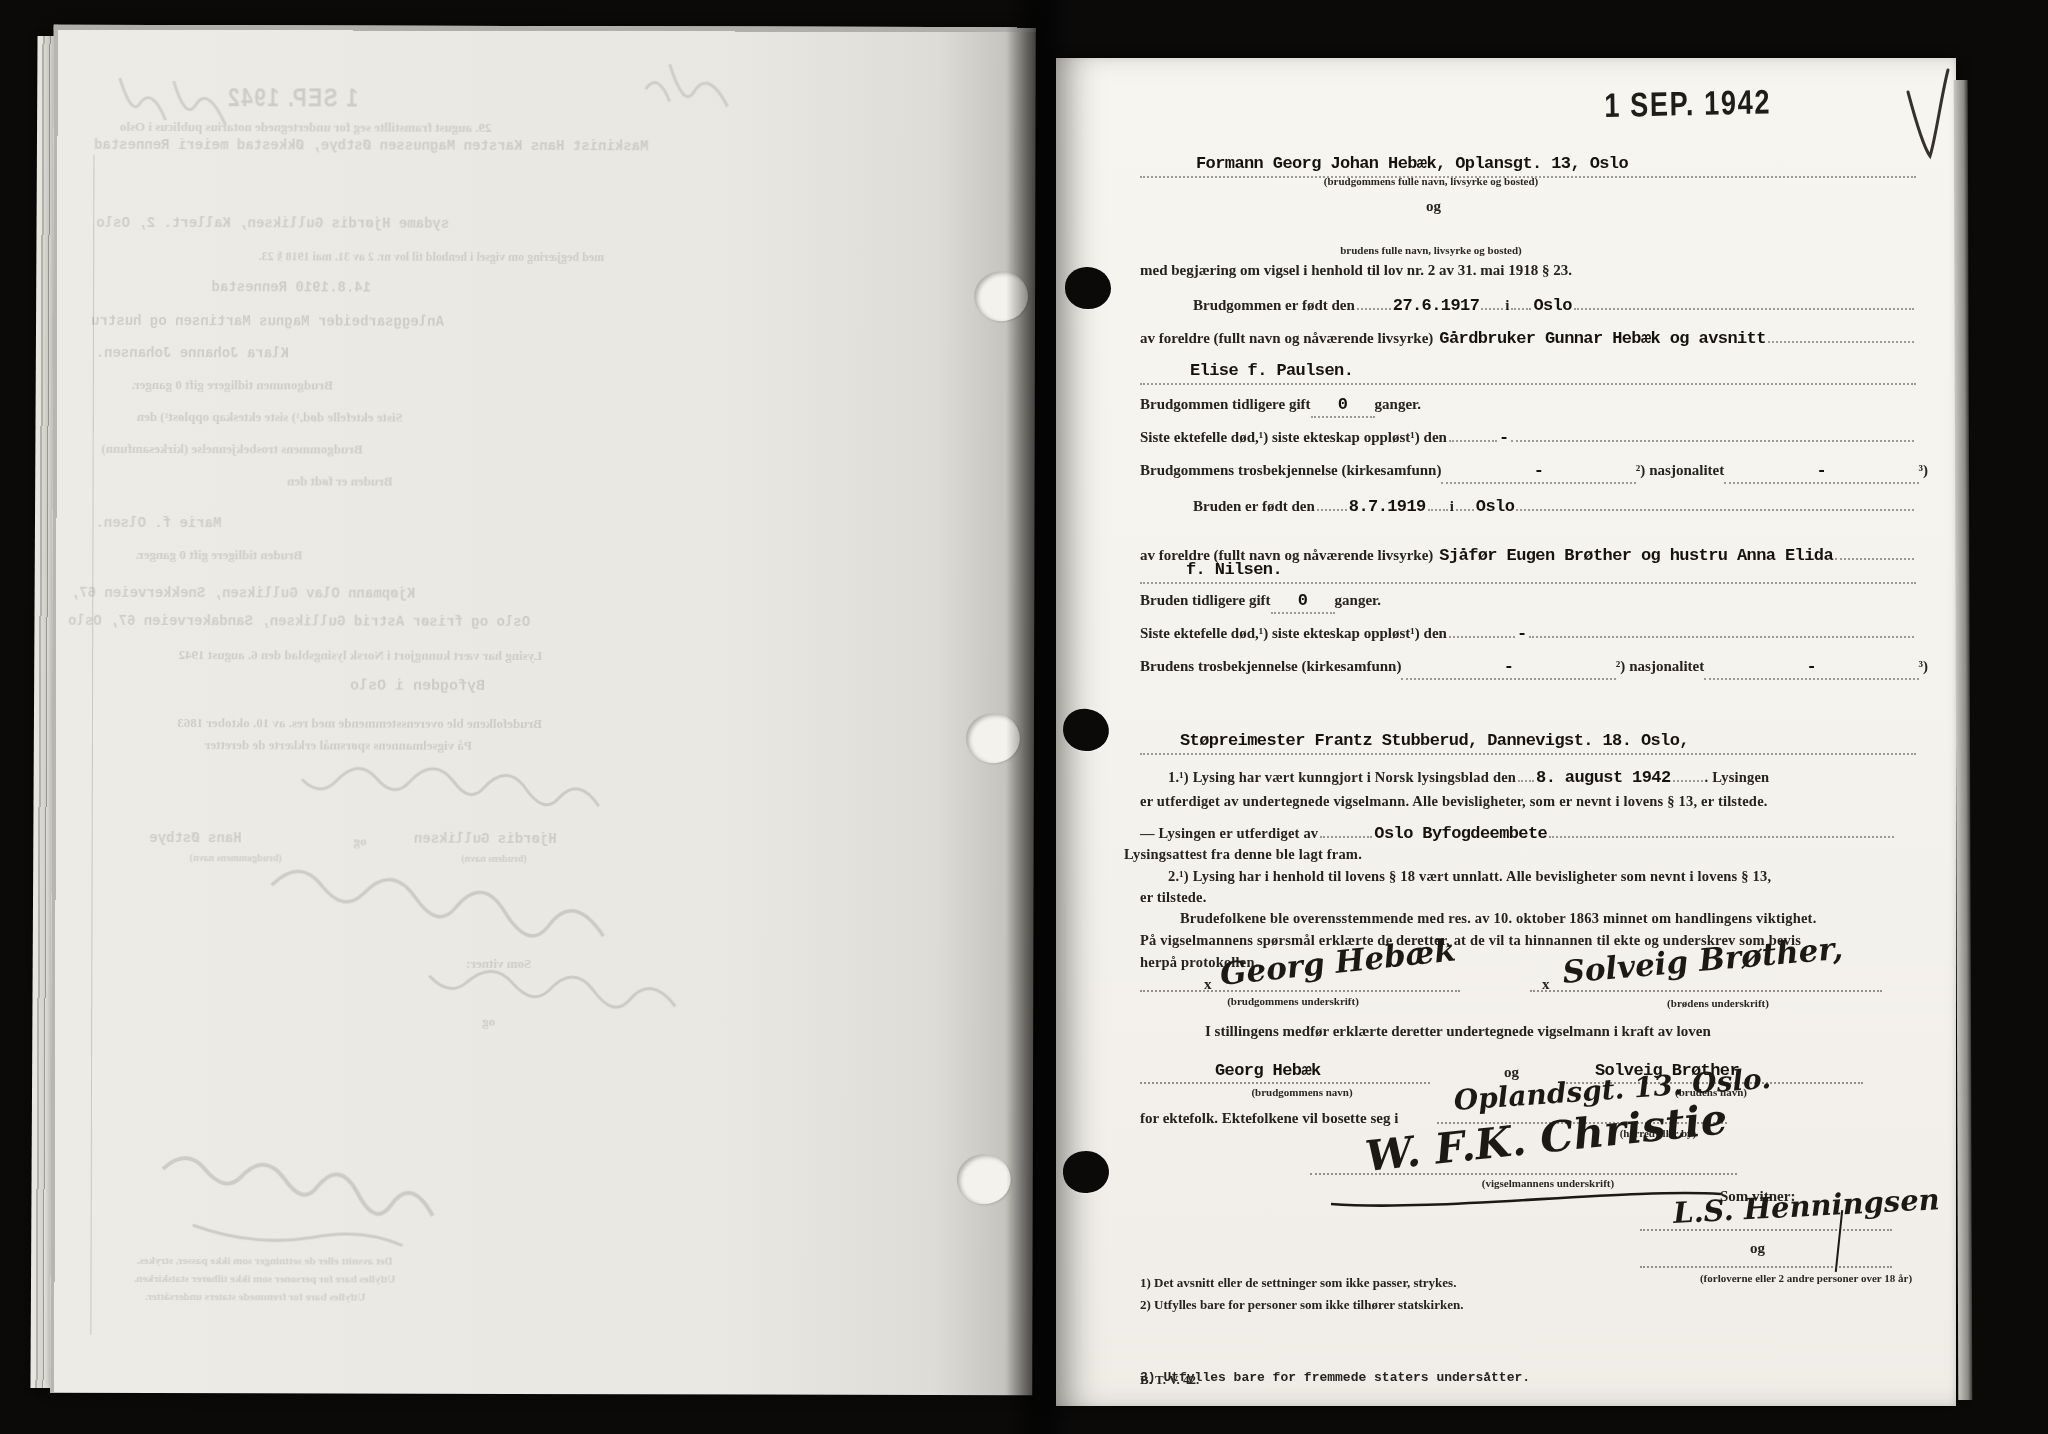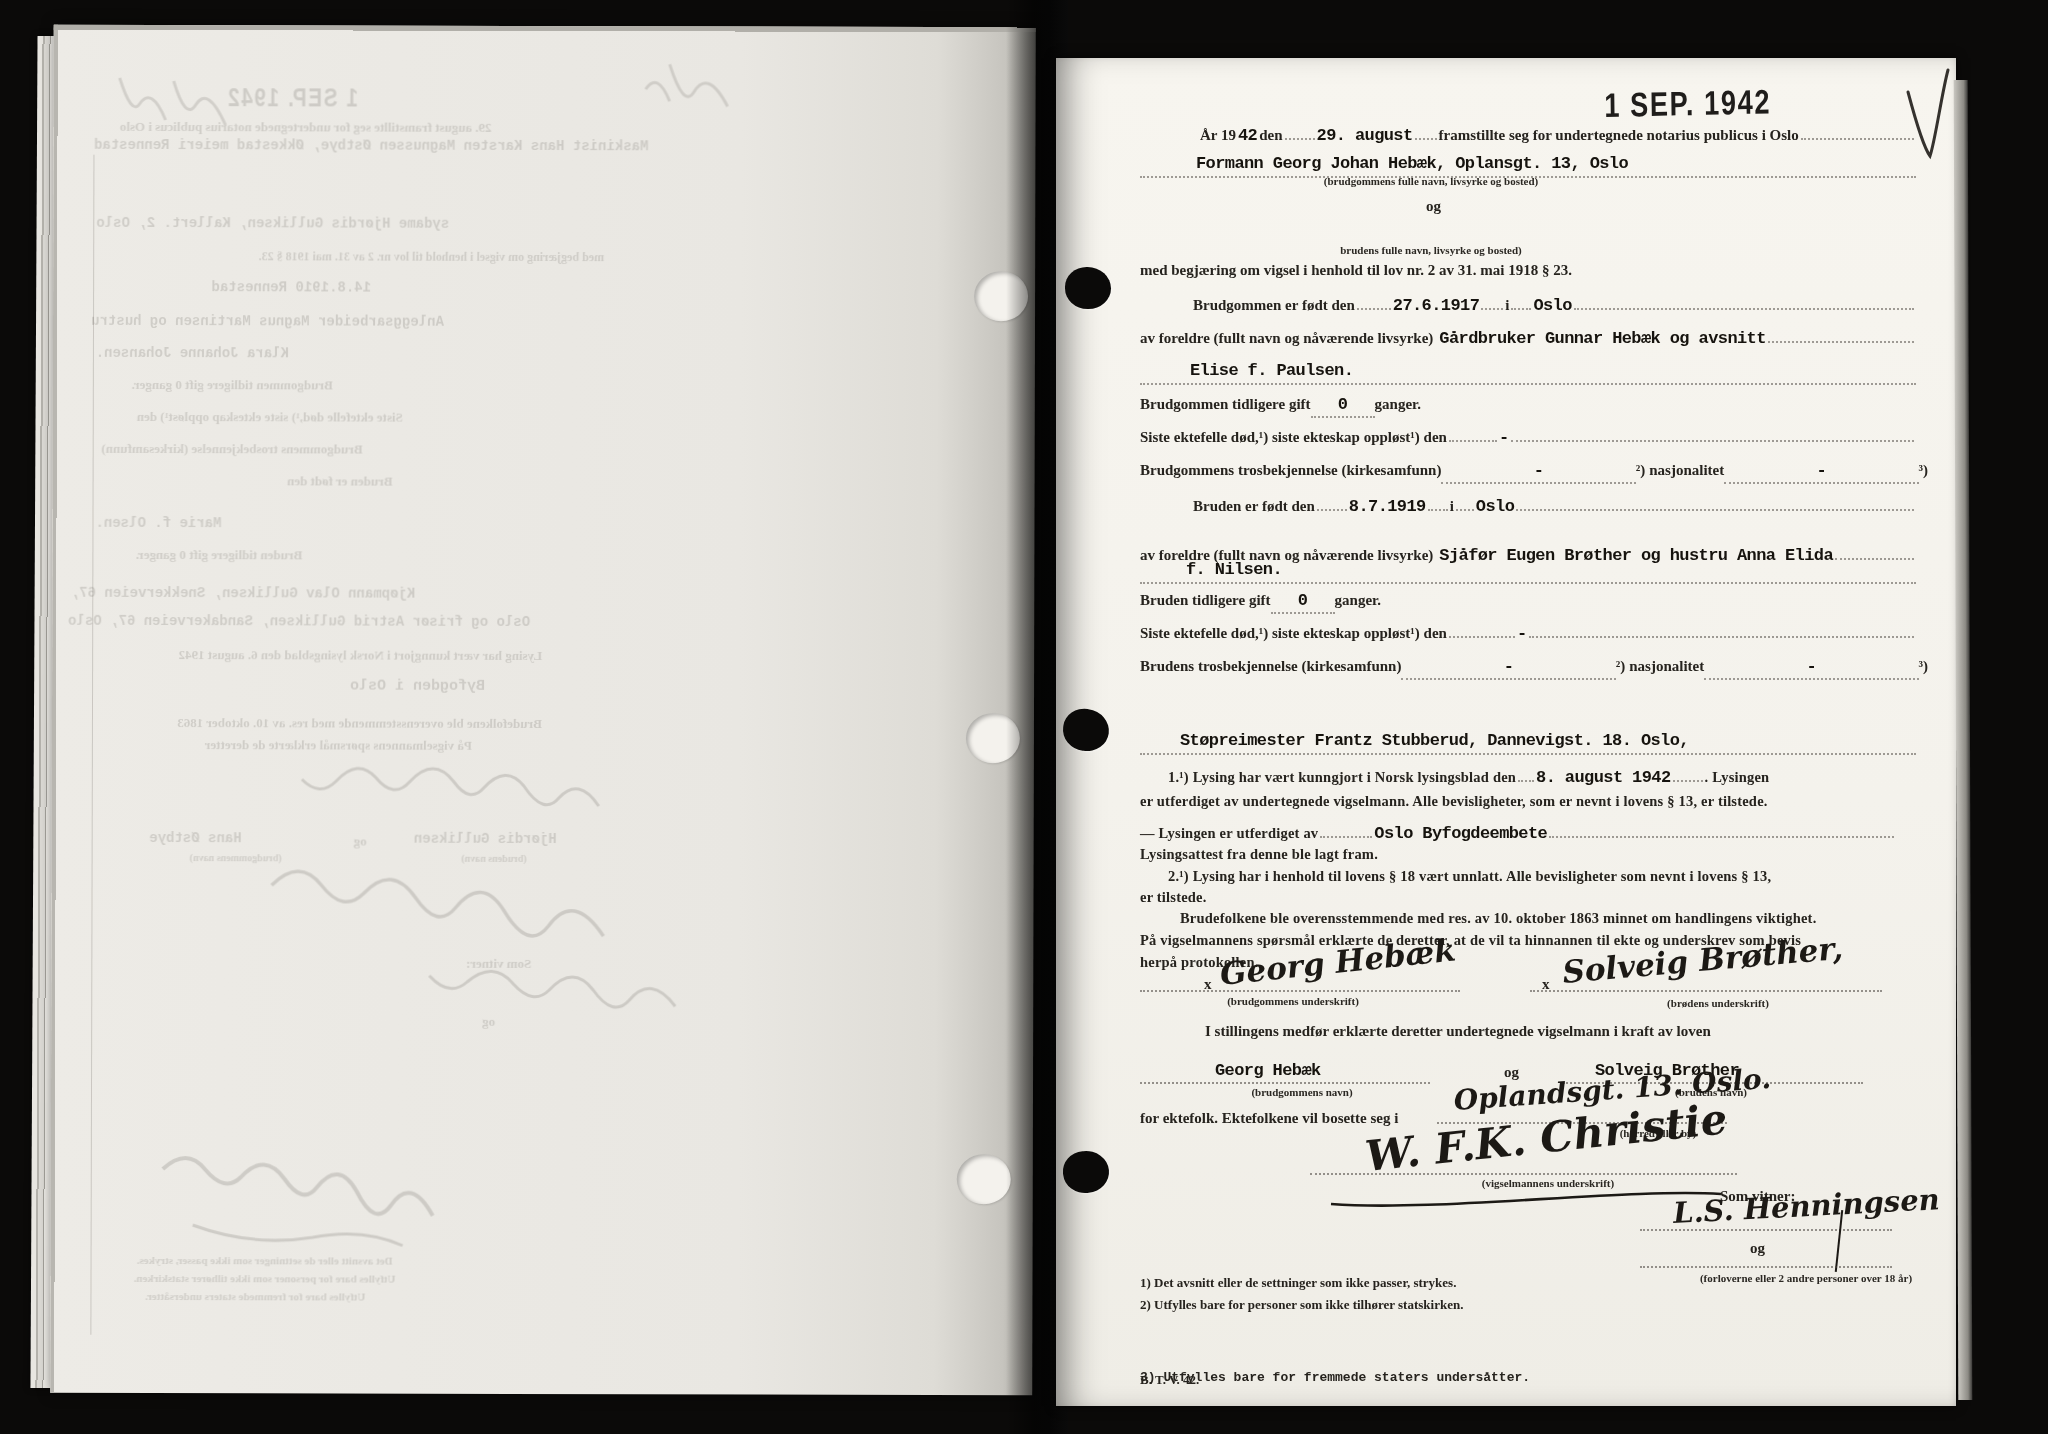--- a/index.html
+++ b/index.html
@@ -128,30 +128,20 @@
 
     <div class="hole" style="left:9px;top:209px;"></div>
     <div class="hole" style="left:7px;top:651px;transform:rotate(8deg);"></div>
     <div class="hole" style="left:7px;top:1093px;transform:rotate(-6deg);"></div>
 
     <div class="stamp" style="left:548px;top:28px;">1 SEP. 1942</div>
     <svg style="left:842px;top:6px;" width="60" height="110">
       <path d="M10,28 C18,58 26,84 32,92 C37,78 44,28 50,6" fill="none" stroke="#35322e" stroke-width="3" stroke-linecap="round"></path>
     </svg>
 
-    <div class="row" style="left:144px;top:68px;right:40px;">
-      <span class="serif">År 19</span>
-      <span class="typed" style="margin:0 2px;">42</span>
-      <span class="serif">den</span>
-      <span class="fill fx" style="flex-basis:30px;"></span>
-      <span class="typed">29. august</span>
-      <span class="fill fx" style="flex-basis:22px;"></span>
-      <span class="serif">framstillte seg for undertegnede notarius publicus i Oslo</span>
-      <span class="fill"></span>
-    </div>
 
     <div class="row dotted-under" style="left:84px;top:96px;right:40px;">
       <span class="typed" style="margin-left:56px;">Formann Georg Johan Hebæk, Oplansgt. 13, Oslo</span>
     </div>
     <div class="cap" style="left:375px;top:117px;">(brudgommens fulle navn, livsyrke og bosted)</div>
 
     <div class="row" style="left:370px;top:140px;">
       <span class="serif">og</span>
     </div>
 
@@ -259,21 +249,21 @@
     <div class="row" style="left:84px;top:735px;">
       <span class="serif para">er utferdiget av undertegnede vigselmann.  Alle bevisligheter, som er nevnt i lovens § 13, er tilstede.</span>
     </div>
 
     <div class="row" style="left:84px;top:766px;right:60px;">
       <span class="serif para">— Lysingen er utferdiget av</span>
       <span class="fill fx" style="flex-basis:52px;"></span>
       <span class="typed">Oslo Byfogdeembete</span>
       <span class="fill"></span>
     </div>
-    <div class="row" style="left:84px;top:788px;">
+    <div class="row" style="left:68px;top:788px;">
       <span class="serif para">Lysingsattest fra denne ble lagt fram.</span>
     </div>
     <div class="row" style="left:112px;top:810px;">
       <span class="serif para">2.¹)  Lysing har i henhold til lovens § 18 vært unnlatt.  Alle bevisligheter som nevnt i lovens § 13,</span>
     </div>
     <div class="row" style="left:84px;top:831px;">
       <span class="serif para">er tilstede.</span>
     </div>
 
     <div class="row" style="left:124px;top:852px;">

